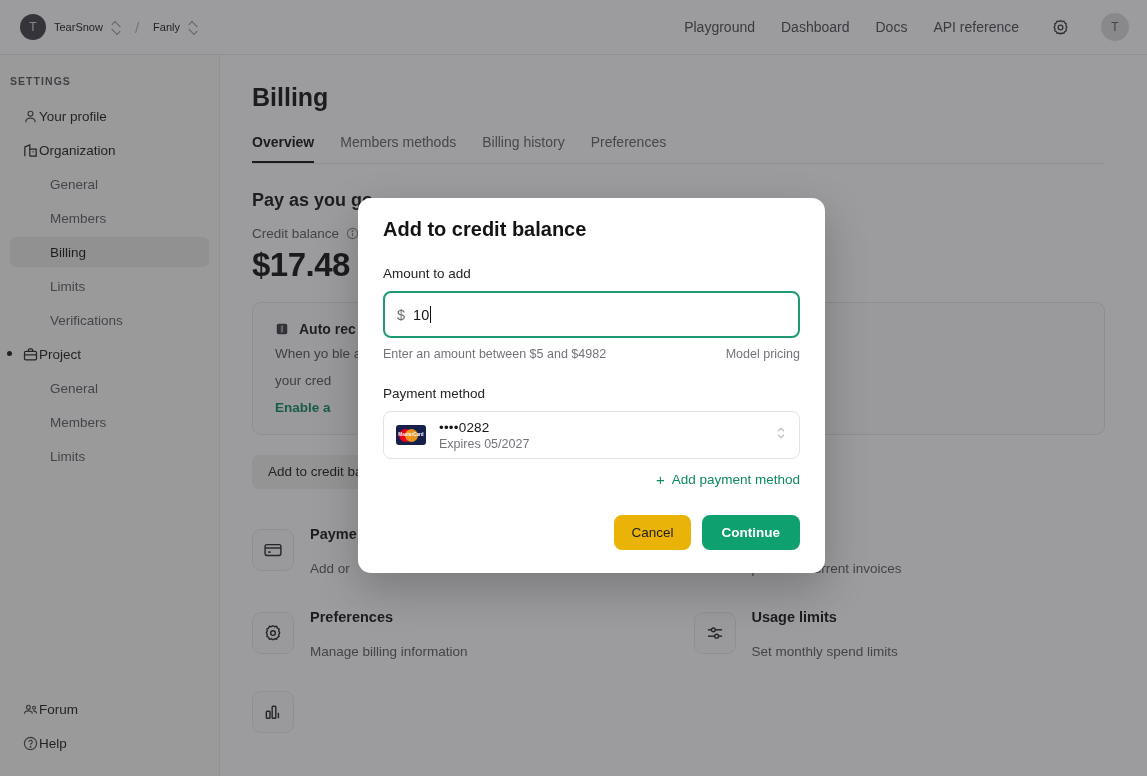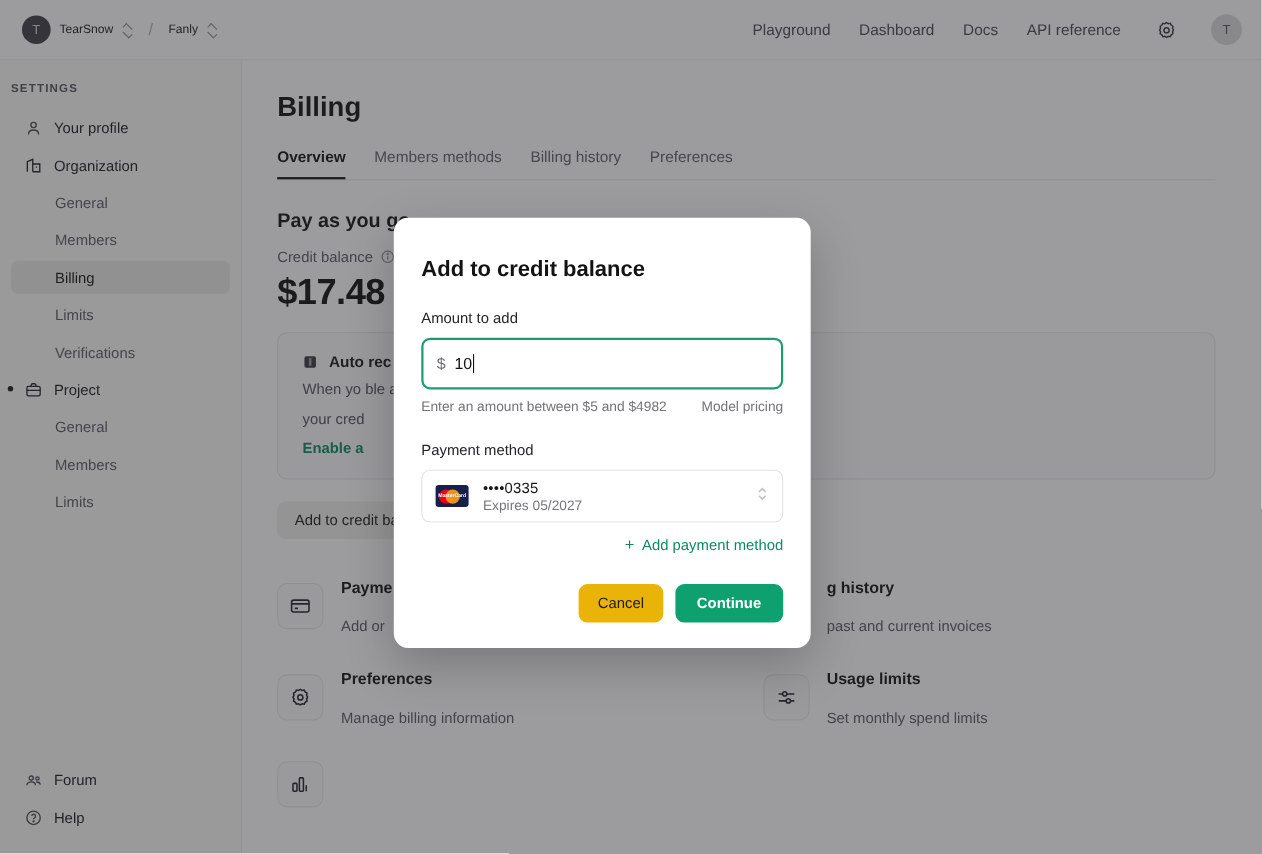--- a/index.html
+++ b/index.html
@@ -57,21 +57,21 @@
   
   .sidebar {
     position: absolute; top: 55px; left: 0; width: 220px; bottom: 0;
     background: #fbfbfa; border-right: 1px solid #ececea;
   }
   .sidebar-title {
     font-size: 10.5px; letter-spacing: .10em; color: #56565c;
     font-weight: 700; padding: 20px 0 10px 10px;
   }
   .nav-item {
-    display: flex; align-items: center; gap: 10px;
+    display: flex; align-items: center; 
     height: 30px; margin: 4px 10px; padding-left: 12px;
     border-radius: 6px; font-size: 13.5px; color: #5d5d64;
   }
   .nav-item.lvl1 { color: #1c1c1c; }
   .nav-item.sub { padding-left: 40px; }
   .nav-item.active { background: #ebebe9; color: #161616; }
   .nav-ico { width: 17px; height: 17px; display: block; flex: none; }
   .proj-dot {
     position: absolute; left: 7px; width: 5px; height: 5px;
     border-radius: 50%; background: #1c1c1c;
@@ -118,24 +118,24 @@
     display: flex; align-items: center; justify-content: center;
   }
   .lc-title { font-size: 14.5px; font-weight: 700; color: #151515; }
   .lc-sub { font-size: 13.5px; color: #5b5b62; margin-top: 18px; }
 
   
   .overlay {
     position: absolute; inset: 0; background: rgba(40,40,44,0.46);
   }
   .modal {
-    position: absolute; left: 358px; top: 198px; width: 379px;
+    position: absolute; left: 358px; top: 198px; width: 467px;
     background: #ffffff; border-radius: 13px;
     box-shadow: 0 16px 44px rgba(0,0,0,.22);
-    padding: 36px 25px 23px 25px;
+    padding: 20px 25px 23px 25px;
   }
   .modal-title { font-size: 20px; font-weight: 700; color: #131313; }
   .field-label { font-size: 13.5px; color: #252528; margin-top: 25px; }
   .amount-box {
     margin-top: 10px; height: 47px; border: 2px solid #1f9a74; border-radius: 8px;
     display: flex; align-items: center; padding: 0 12px; background: #ffffff;
   }
   .amount-currency { font-size: 14.5px; color: #6a6a70; margin-right: 8px; }
   .amount-value { font-size: 14.5px; color: #141414; }
   .caret {
@@ -417,21 +417,21 @@
     </div>
 
     <div class="field-label">Payment method</div>
     <div class="pm-select">
       <span class="mc-logo">
         <span class="c1"></span>
           <span class="c2"></span>
         <span class="mctext">MasterCard</span>
       </span>
       <span>
-        <div class="pm-num">••••0335</div>
+        <div class="pm-num">••••0282</div>
         <div class="pm-exp">Expires 05/2027</div>
       </span>
       <span class="pm-chev">
         <svg width="12" height="18" viewBox="0 0 12 18" fill="none" stroke="#6a6a72" stroke-width="1.5">
           <path d="M3 7.2L6 4.2l3 3"></path>
             <path d="M3 10.8l3 3 3-3"></path>
         </svg>
       </span>
     </div>
 

